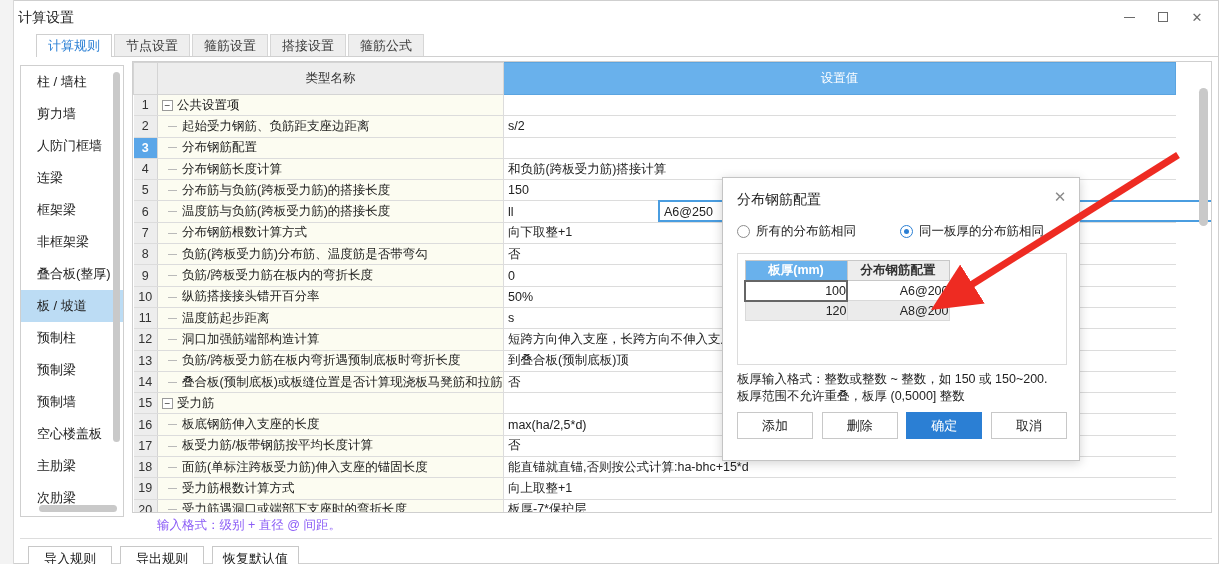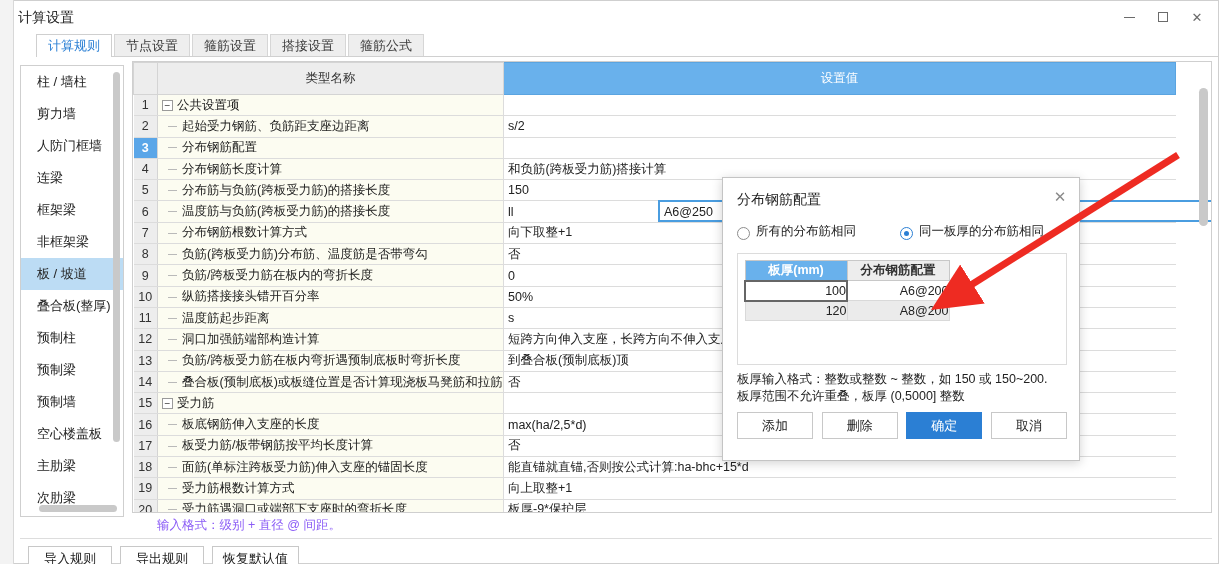--- a/index.html
+++ b/index.html
@@ -92,21 +92,21 @@
   .btn { min-width: 84px; height: 26px; padding: 0 10px; background: #ffffff; border: 1px solid #c8c8c8;
          font-size: 13px; color: #222; display: flex; align-items: center; justify-content: center; }
 
   
   .dialog { position: absolute; left: 722px; top: 177px; width: 358px; height: 284px;
             background: #ffffff; border: 1px solid #c4c4c4; box-shadow: 0 2px 10px rgba(0,0,0,.18); }
   .dlg-title { position: absolute; left: 14px; top: 13px; font-size: 14px; color: #222; }
   .dlg-close { position: absolute; right: 9px; top: 9px; width: 20px; height: 20px;
                display: flex; align-items: center; justify-content: center; color: #8a8a8a; font-size: 15px; }
   .radio-row { position: absolute; left: 14px; top: 45px; width: 336px; display: flex; }
-  .radio { display: flex; align-items: flex-end; font-size: 12.5px; color: #222; }
+  .radio { display: flex; align-items: center; font-size: 12.5px; color: #222; }
   .radio .dot { width: 13px; height: 13px; border-radius: 50%; border: 1px solid #8d8d8d;
                 background: #fff; margin-right: 6px; position: relative; }
   .radio.on .dot { border-color: #2b7fd4; }
   .radio.on .dot::after { content: ""; position: absolute; left: 3px; top: 3px; width: 5px; height: 5px;
                           border-radius: 50%; background: #2b7fd4; }
   .radio.r2 { margin-left: 44px; }
 
   .dlg-tablebox { position: absolute; left: 14px; top: 75px; width: 330px; height: 112px;
                   border: 1px solid #dcdcdc; background: #fff; }
   table.dlg-grid { border-collapse: collapse; table-layout: fixed; margin: 6px 0 0 6px; }
@@ -176,22 +176,22 @@
 
     <div class="content">
 
       <div class="sidebar">
         <div class="side-item"><span>柱 / 墙柱</span></div>
         <div class="side-item"><span>剪力墙</span></div>
         <div class="side-item"><span>人防门框墙</span></div>
         <div class="side-item"><span>连梁</span></div>
         <div class="side-item"><span>框架梁</span></div>
         <div class="side-item"><span>非框架梁</span></div>
+        <div class="side-item"><span>叠合板(整厚)</span></div>
         <div class="side-item selected"><span>板 / 坡道</span></div>
-        <div class="side-item"><span>叠合板(整厚)</span></div>
         <div class="side-item"><span>预制柱</span></div>
         <div class="side-item"><span>预制梁</span></div>
         <div class="side-item"><span>预制墙</span></div>
         <div class="side-item"><span>空心楼盖板</span></div>
         <div class="side-item"><span>主肋梁</span></div>
         <div class="side-item"><span>次肋梁</span></div>
         <div class="side-item"></div>
         <div class="side-vscroll"></div>
         <div class="side-hscroll"></div>
       </div>
@@ -302,21 +302,21 @@
               <td class="t-val">能直锚就直锚,否则按公式计算:ha-bhc+15*d</td>
             </tr>
             <tr>
               <td class="t-num">19</td>
               <td class="t-name"><span class="dashline"></span><span>受力筋根数计算方式</span></td>
               <td class="t-val">向上取整+1</td>
             </tr>
             <tr>
               <td class="t-num">20</td>
               <td class="t-name"><span class="dashline"></span><span>受力筋遇洞口或端部下支座时的弯折长度</span></td>
-              <td class="t-val">板厚-9*保护层</td>
+              <td class="t-val">板厚-7*保护层</td>
             </tr>
           </tbody>
         </table>
 
         <div class="cell-editor">
           <span class="val">A6@250</span>
 
         </div>
 
         <div class="grid-vscroll"></div>

